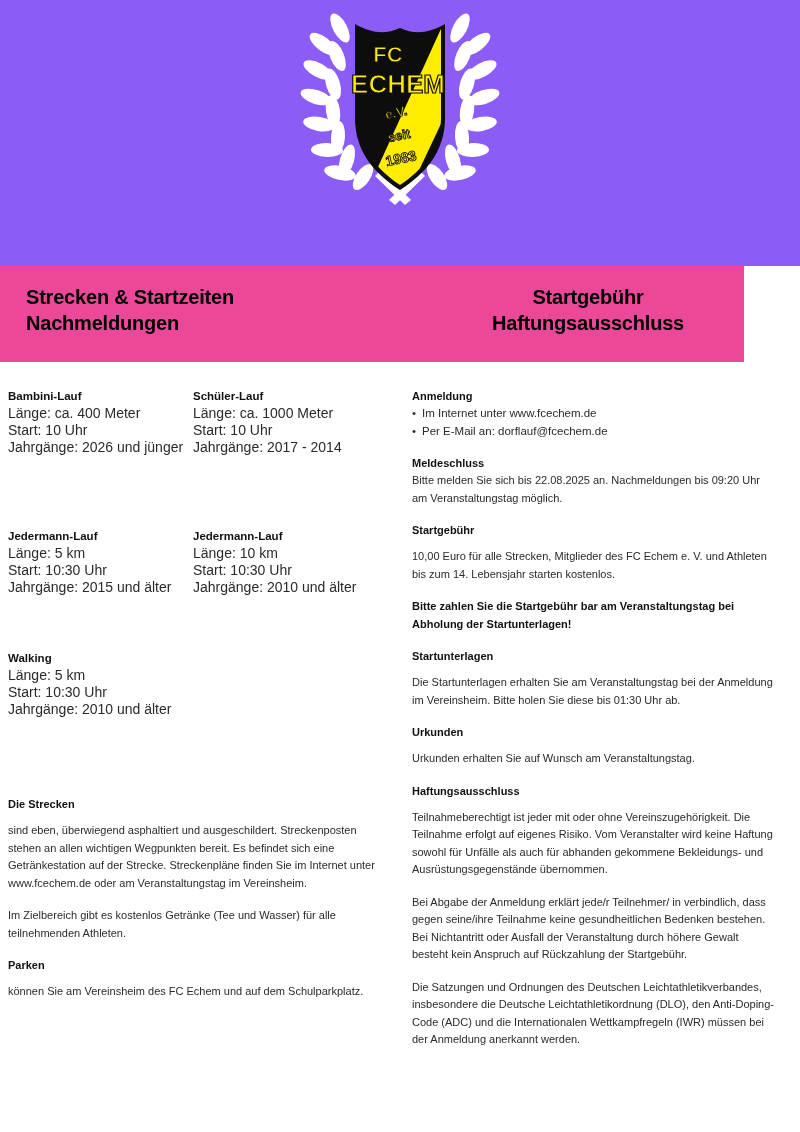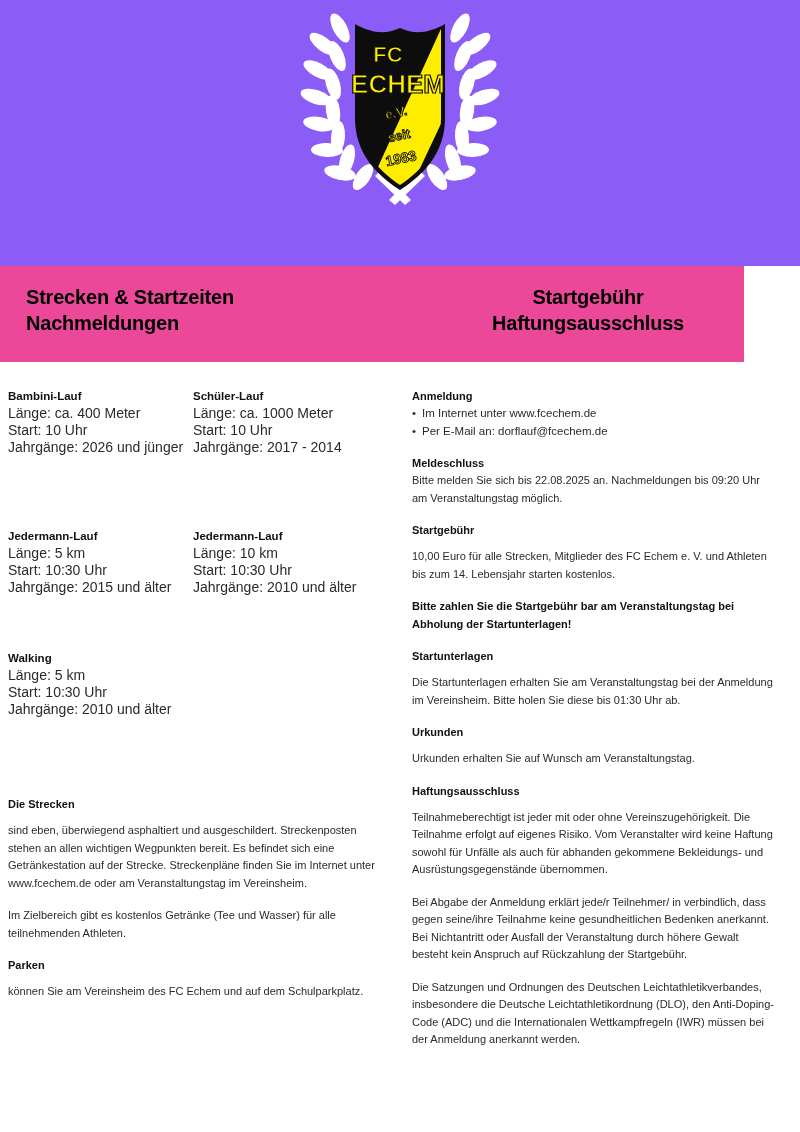--- a/index.html
+++ b/index.html
@@ -352,21 +352,21 @@
       </div>
 
       <div>
         <div class="block-head">Urkunden</div>
         <p class="block-text">Urkunden erhalten Sie auf Wunsch am Veranstaltungstag.</p>
       </div>
 
       <div>
         <div class="block-head">Haftungsausschluss</div>
         <p class="block-text">Teilnahmeberechtigt ist jeder mit oder ohne Vereinszugehörigkeit. Die Teilnahme erfolgt auf eigenes Risiko. Vom Veranstalter wird keine Haftung sowohl für Unfälle als auch für abhanden gekommene Bekleidungs- und Ausrüstungsgegenstände übernommen.</p>
-        <p class="block-text">Bei Abgabe der Anmeldung erklärt jede/r Teilnehmer/ in verbindlich, dass gegen seine/ihre Teilnahme keine gesundheitlichen Bedenken anerkannt. Bei Nichtantritt oder Ausfall der Veranstaltung durch höhere Gewalt besteht kein Anspruch auf Rückzahlung der Startgebühr.</p>
+        <p class="block-text">Bei Abgabe der Anmeldung erklärt jede/r Teilnehmer/ in verbindlich, dass gegen seine/ihre Teilnahme keine gesundheitlichen Bedenken bestehen. Bei Nichtantritt oder Ausfall der Veranstaltung durch höhere Gewalt besteht kein Anspruch auf Rückzahlung der Startgebühr.</p>
         <p class="block-text last">Die Satzungen und Ordnungen des Deutschen Leichtathletikverbandes, insbesondere die Deutsche Leichtathletikordnung (DLO), den Anti-Doping-Code (ADC) und die Internationalen Wettkampfregeln (IWR) müssen bei der Anmeldung anerkannt werden.</p>
       </div>
 
     </div>
 
   </div>
 
 </div>
 
 </body></html>

